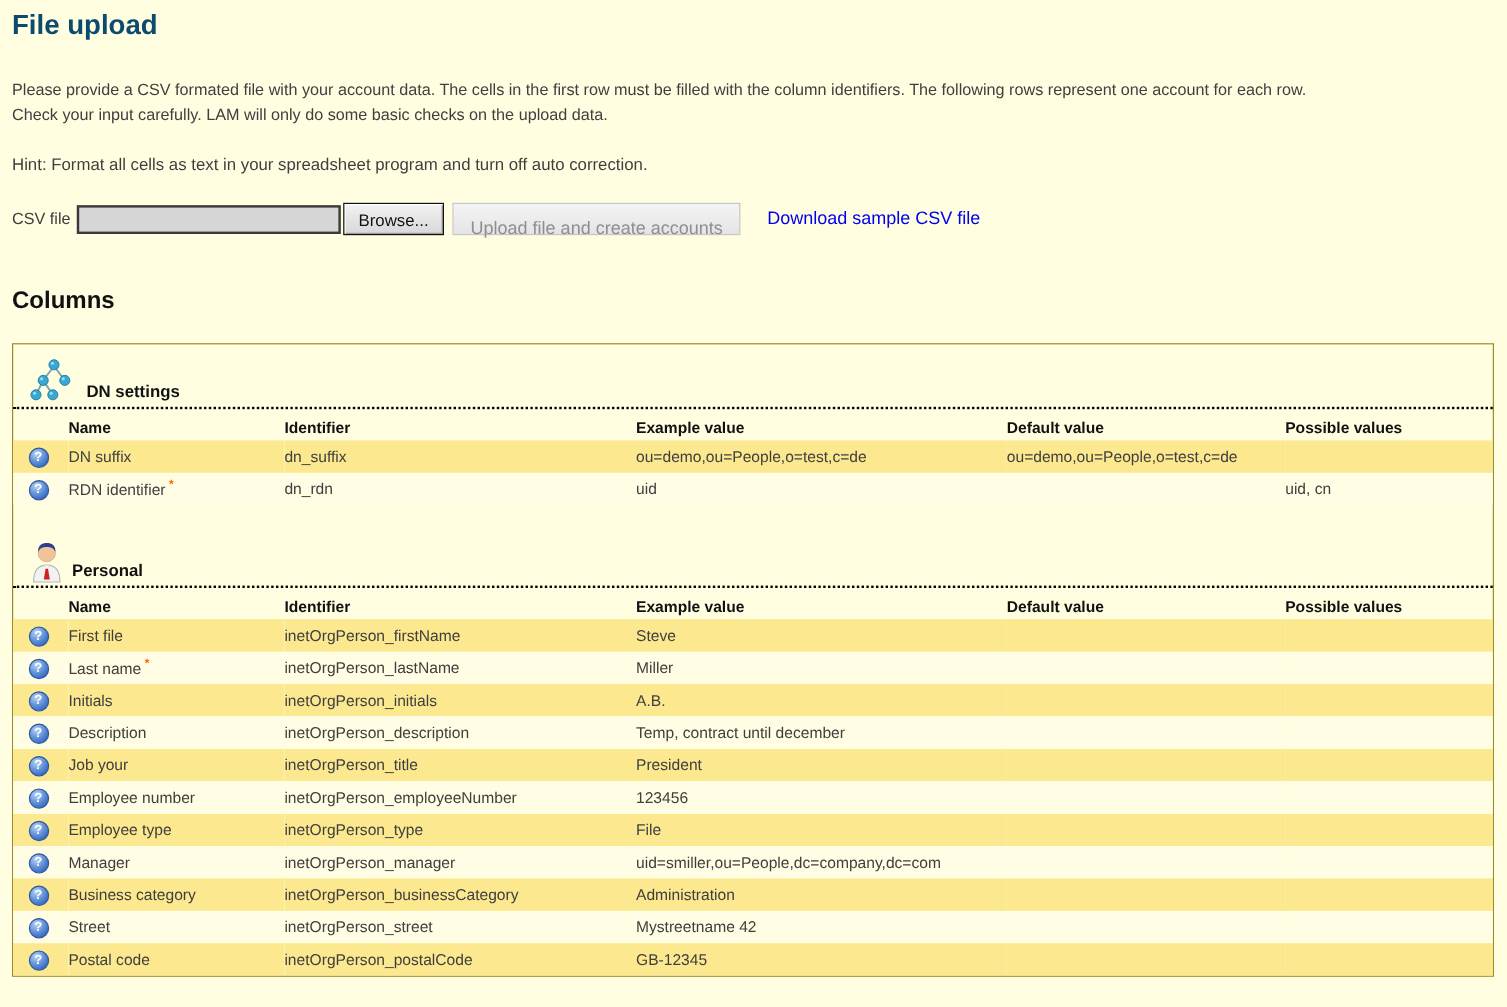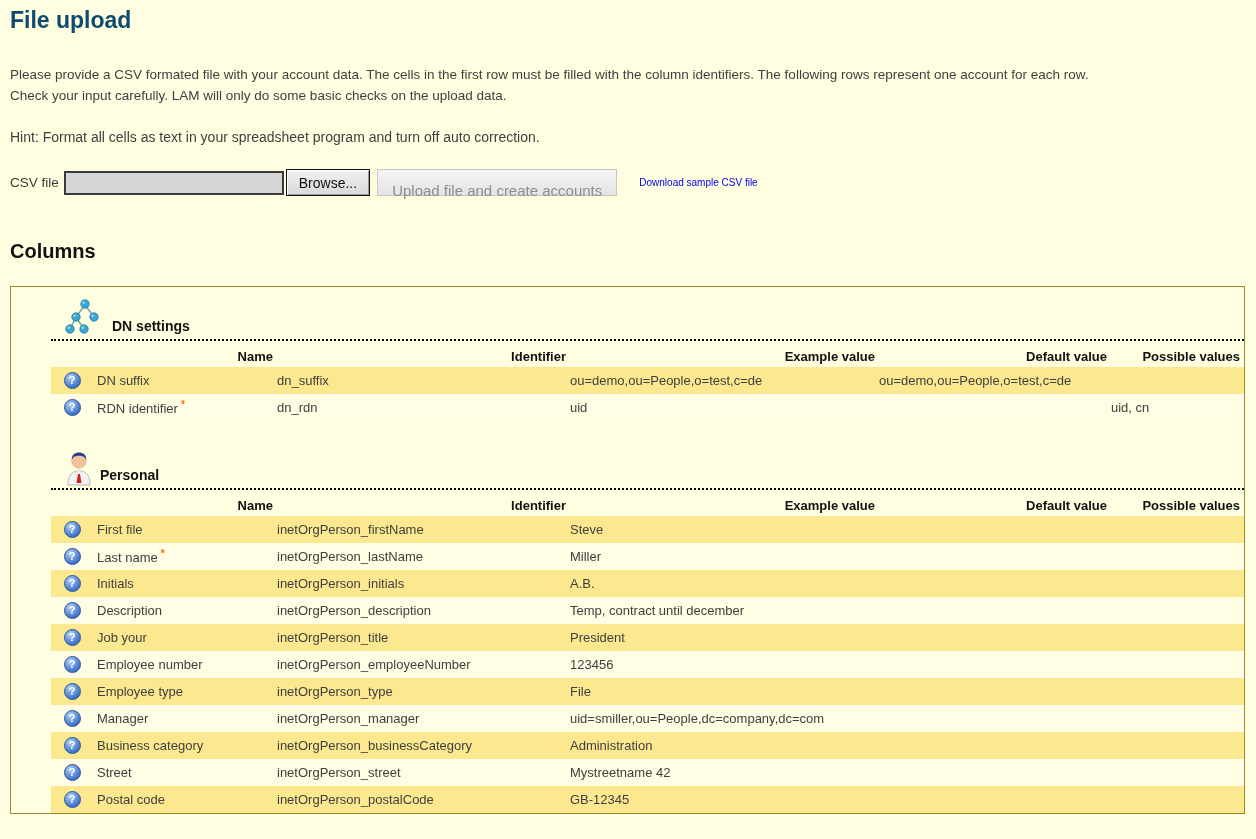--- a/index.html
+++ b/index.html
@@ -47,34 +47,33 @@
   .upload-btn {
     height:27px; padding:12px 14px;
     margin-left:7px;
     background:linear-gradient(#f4f4f4,#e4e4e4);
     border:1px solid #c6c6c6; border-radius:0;
     font-family:inherit; font-size:15px; color:#8e8e8e;
     cursor:pointer;
   }
   .download-link {
     margin-left:22px;
-    font-size:10px; color:#0000ee; text-decoration:none;
+    font-size:15px; color:#0000ee; text-decoration:none;
     cursor:pointer;
   }
   h2 {
     margin:44px 0 0 0;
     font-size:20px; font-weight:bold; color:#111;
   }
   .columns-box {
     margin-top:23px;
     width:1235px;
     border:1px solid #9a8a2a;
     padding-top:8px;
     background:#fffee1;
-    padding-left:40px;
   }
   .section { margin-top:0; }
   .section + .section { margin-top:27px; }
   .section-header {
     display:flex; align-items:flex-end;
     padding:2px 0 2px 14px;
     border-bottom:2px dotted #000;
   }
   .section-icon { display:inline-block; line-height:0; }
   .section-title {
@@ -86,21 +85,21 @@
   }
   .col-help     { width:46px;  }
   .col-name     { width:180px; }
   .col-id       { width:293px; }
   .col-example  { width:309px; }
   .col-default  { width:232px; }
   .col-possible { width:auto;  }
   table.cols-table th {
     height:26px; padding:6px 4px 2px 0;
     font-size:13px; font-weight:bold; color:#111;
-    text-align:right; vertical-align:middle;
+    text-align:left; vertical-align:middle;
     white-space:nowrap; overflow:hidden;
   }
   table.cols-table td {
     height:27px; padding:0 4px 0 0;
     font-size:13px; color:#3f3f3f;
     vertical-align:middle; white-space:nowrap; overflow:hidden;
   }
   tr.row-dark  { background:#fce88e; }
   tr.row-light { background:#fffde3; }
   td.c-help { text-align:center; padding:0; }

